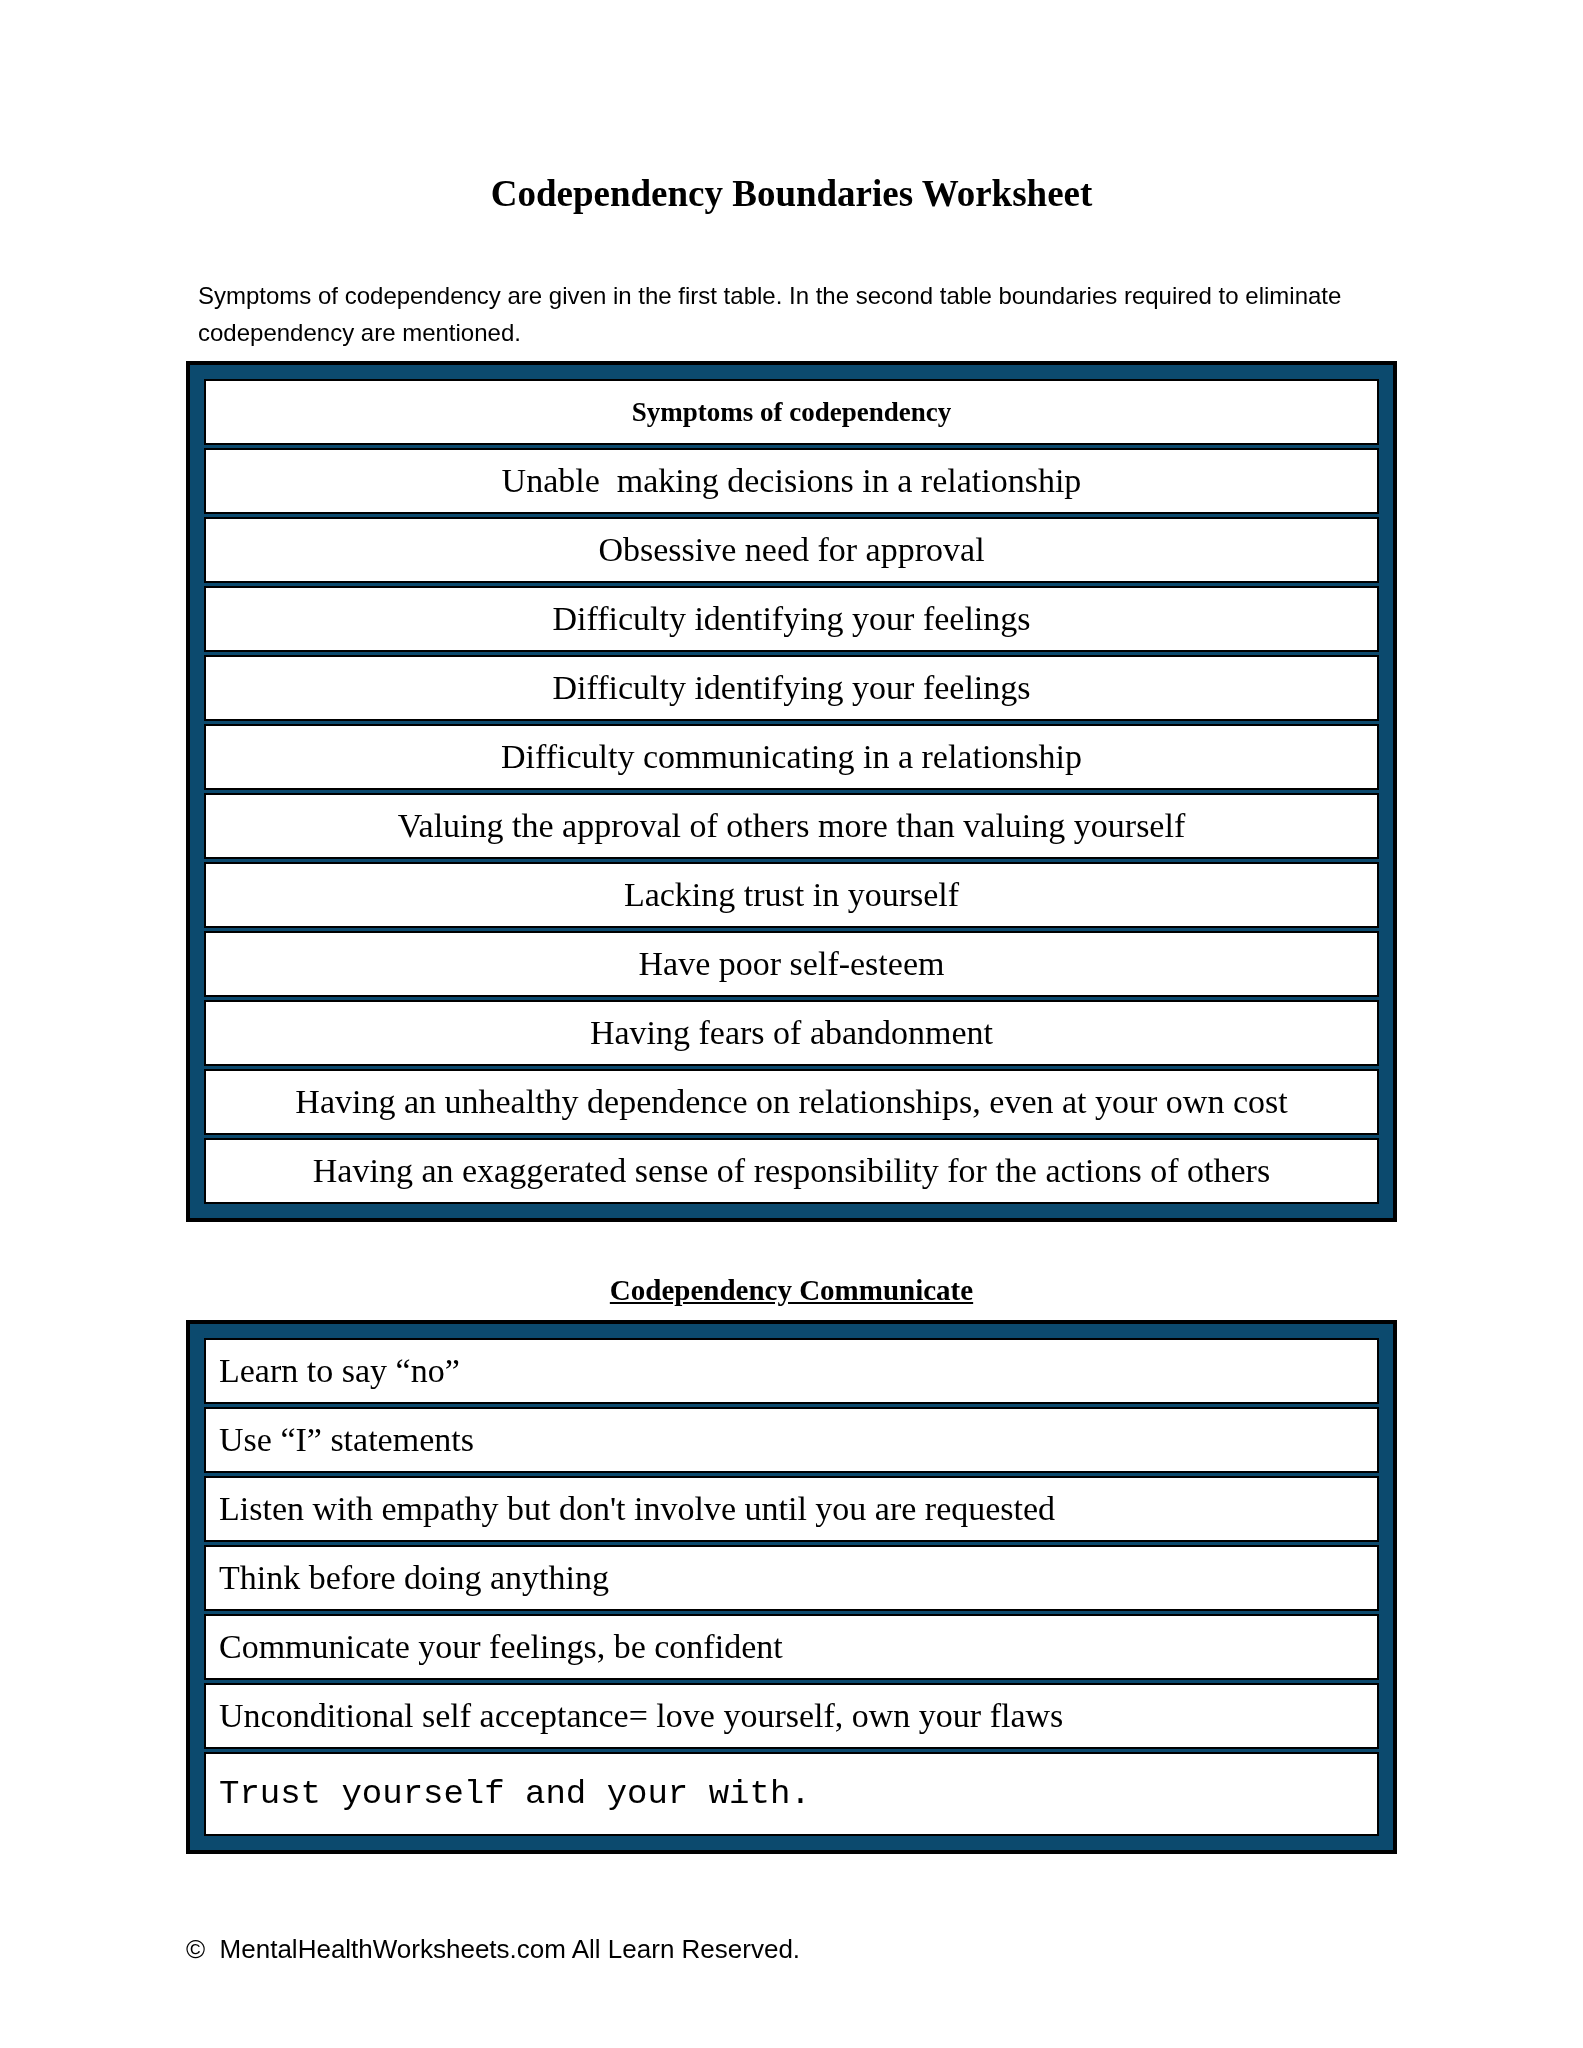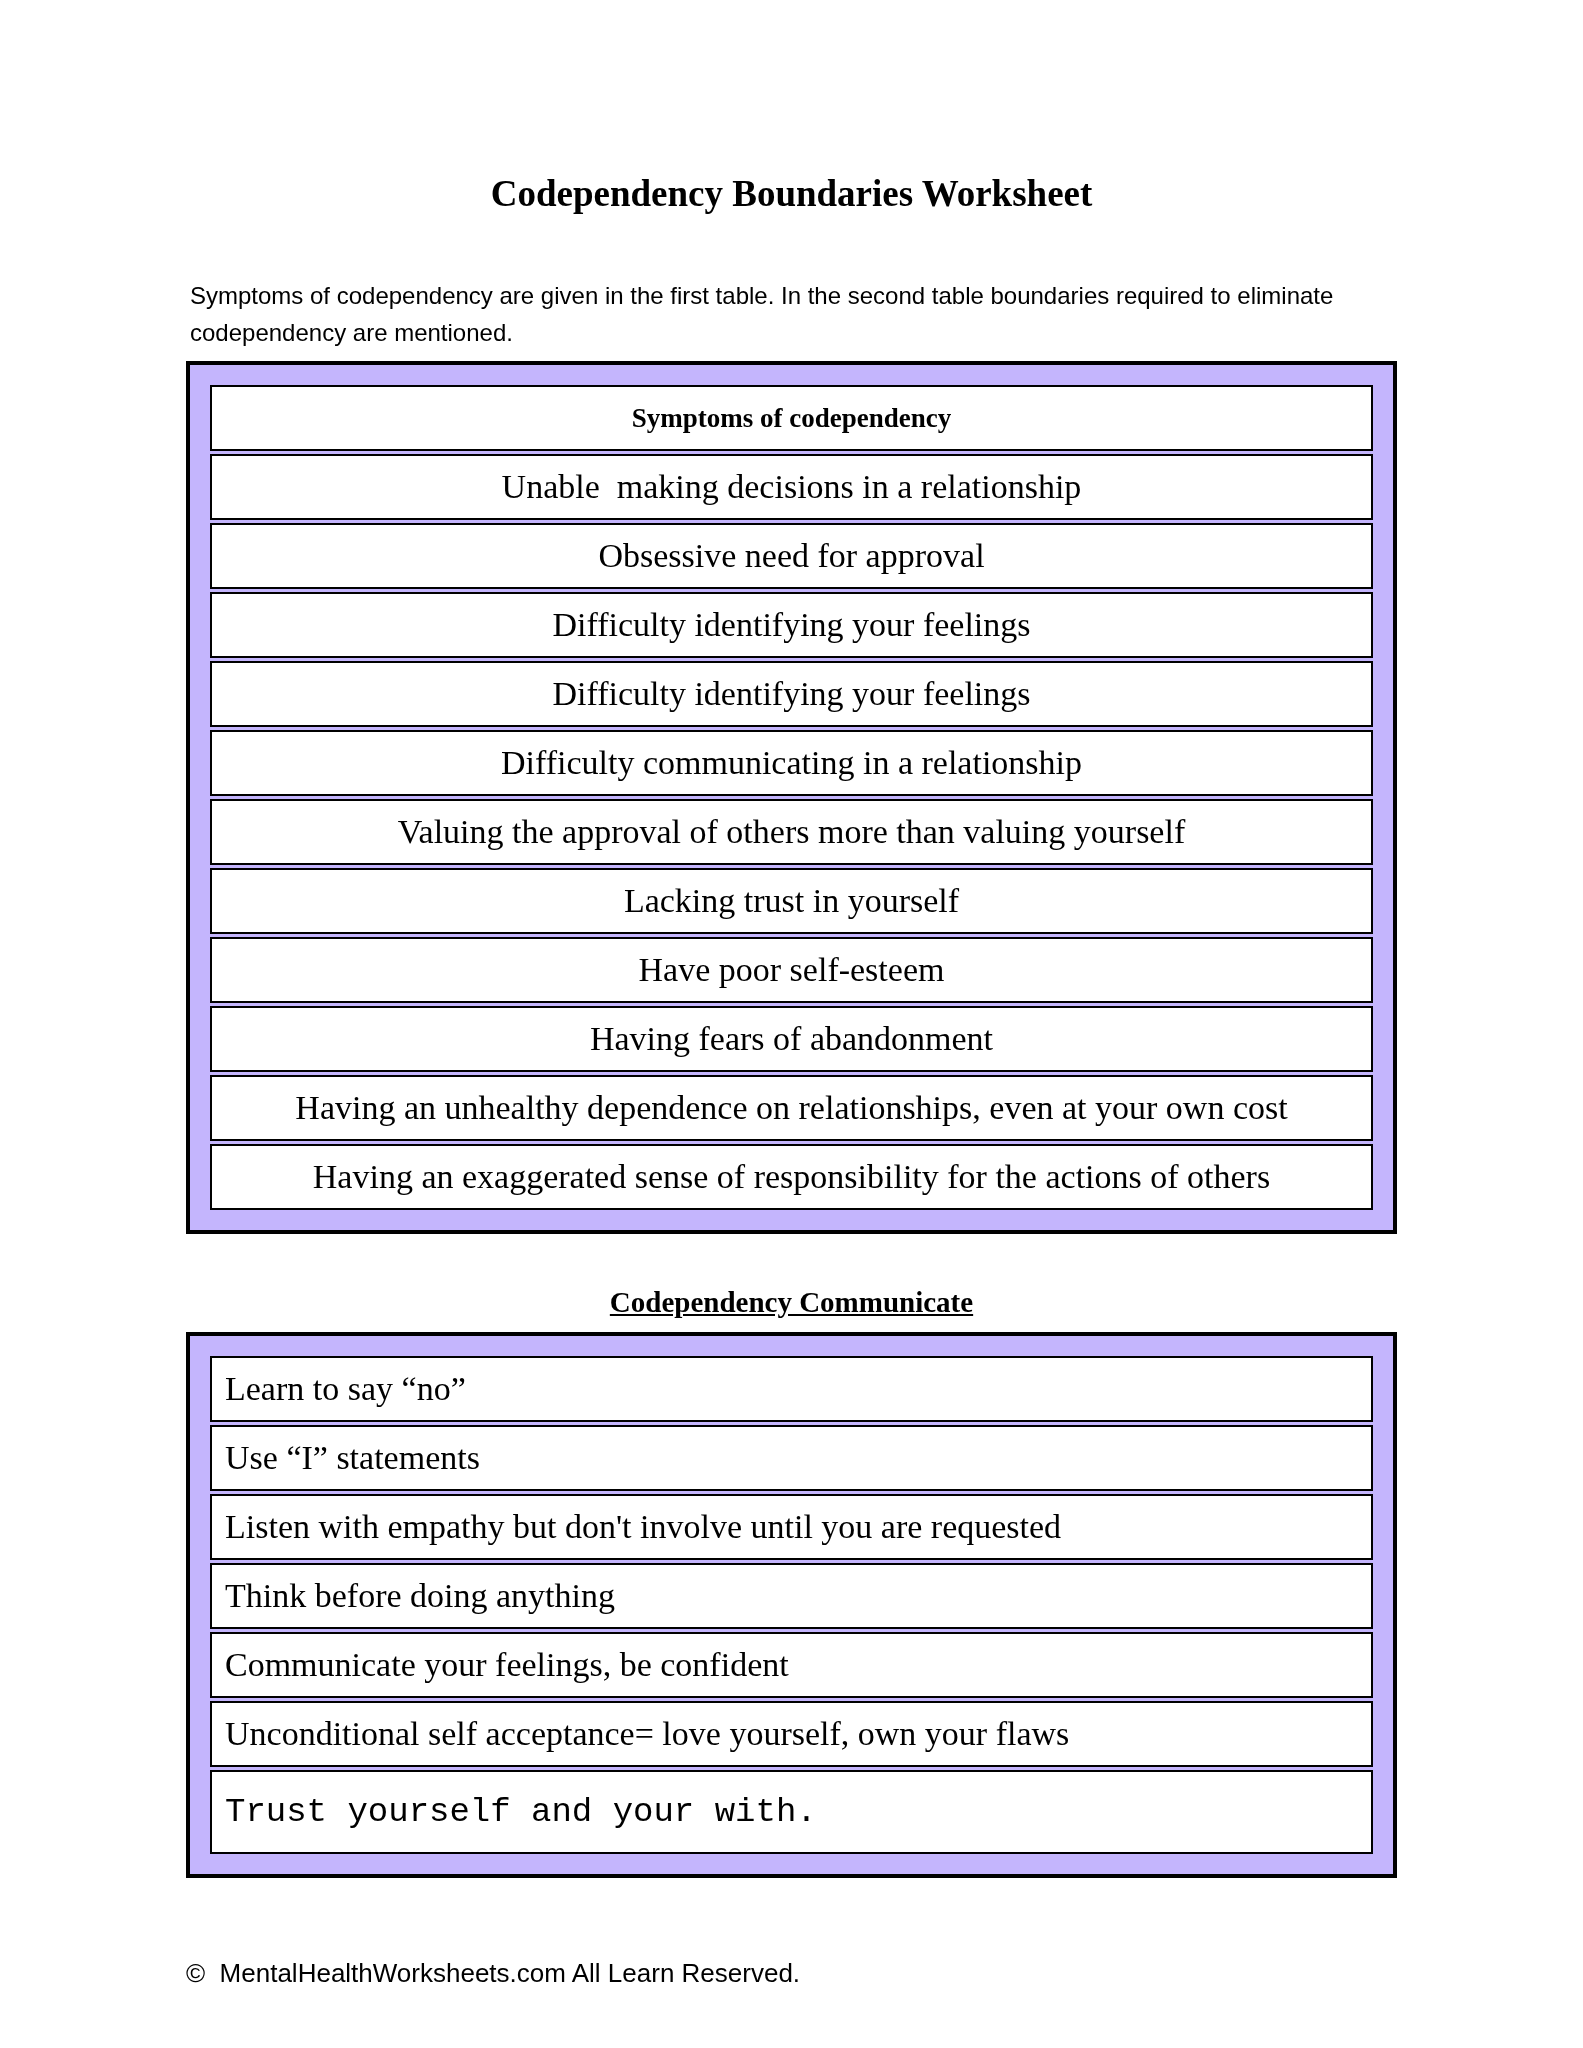--- a/index.html
+++ b/index.html
@@ -22,32 +22,32 @@
   .doc-title {
     margin: 0;
     padding-top: 172px;
     text-align: center;
     font-family: "Liberation Serif", serif;
     font-size: 37px;
     font-weight: bold;
     letter-spacing: 0px;
   }
   .intro {
-    margin: 62px 0 10px 4px;
+    margin: 62px 0 10px 12px;
     font-family: "Liberation Sans", sans-serif;
     font-size: 24px;
     line-height: 37px;
     max-width: 1195px;
     white-space: normal;
   }
   
   .tbl {
     border: 4px solid #000000;
-    background: #c4b5fd;
-    padding: 20px;
+    background: #0c4a6e;
+    padding: 14px;
     display: flex;
     flex-direction: column;
     gap: 3px;
   }
   .tbl .cell {
     border: 2px solid #000000;
     background: #ffffff;
     display: flex;
     align-items: center;
     box-sizing: border-box;

